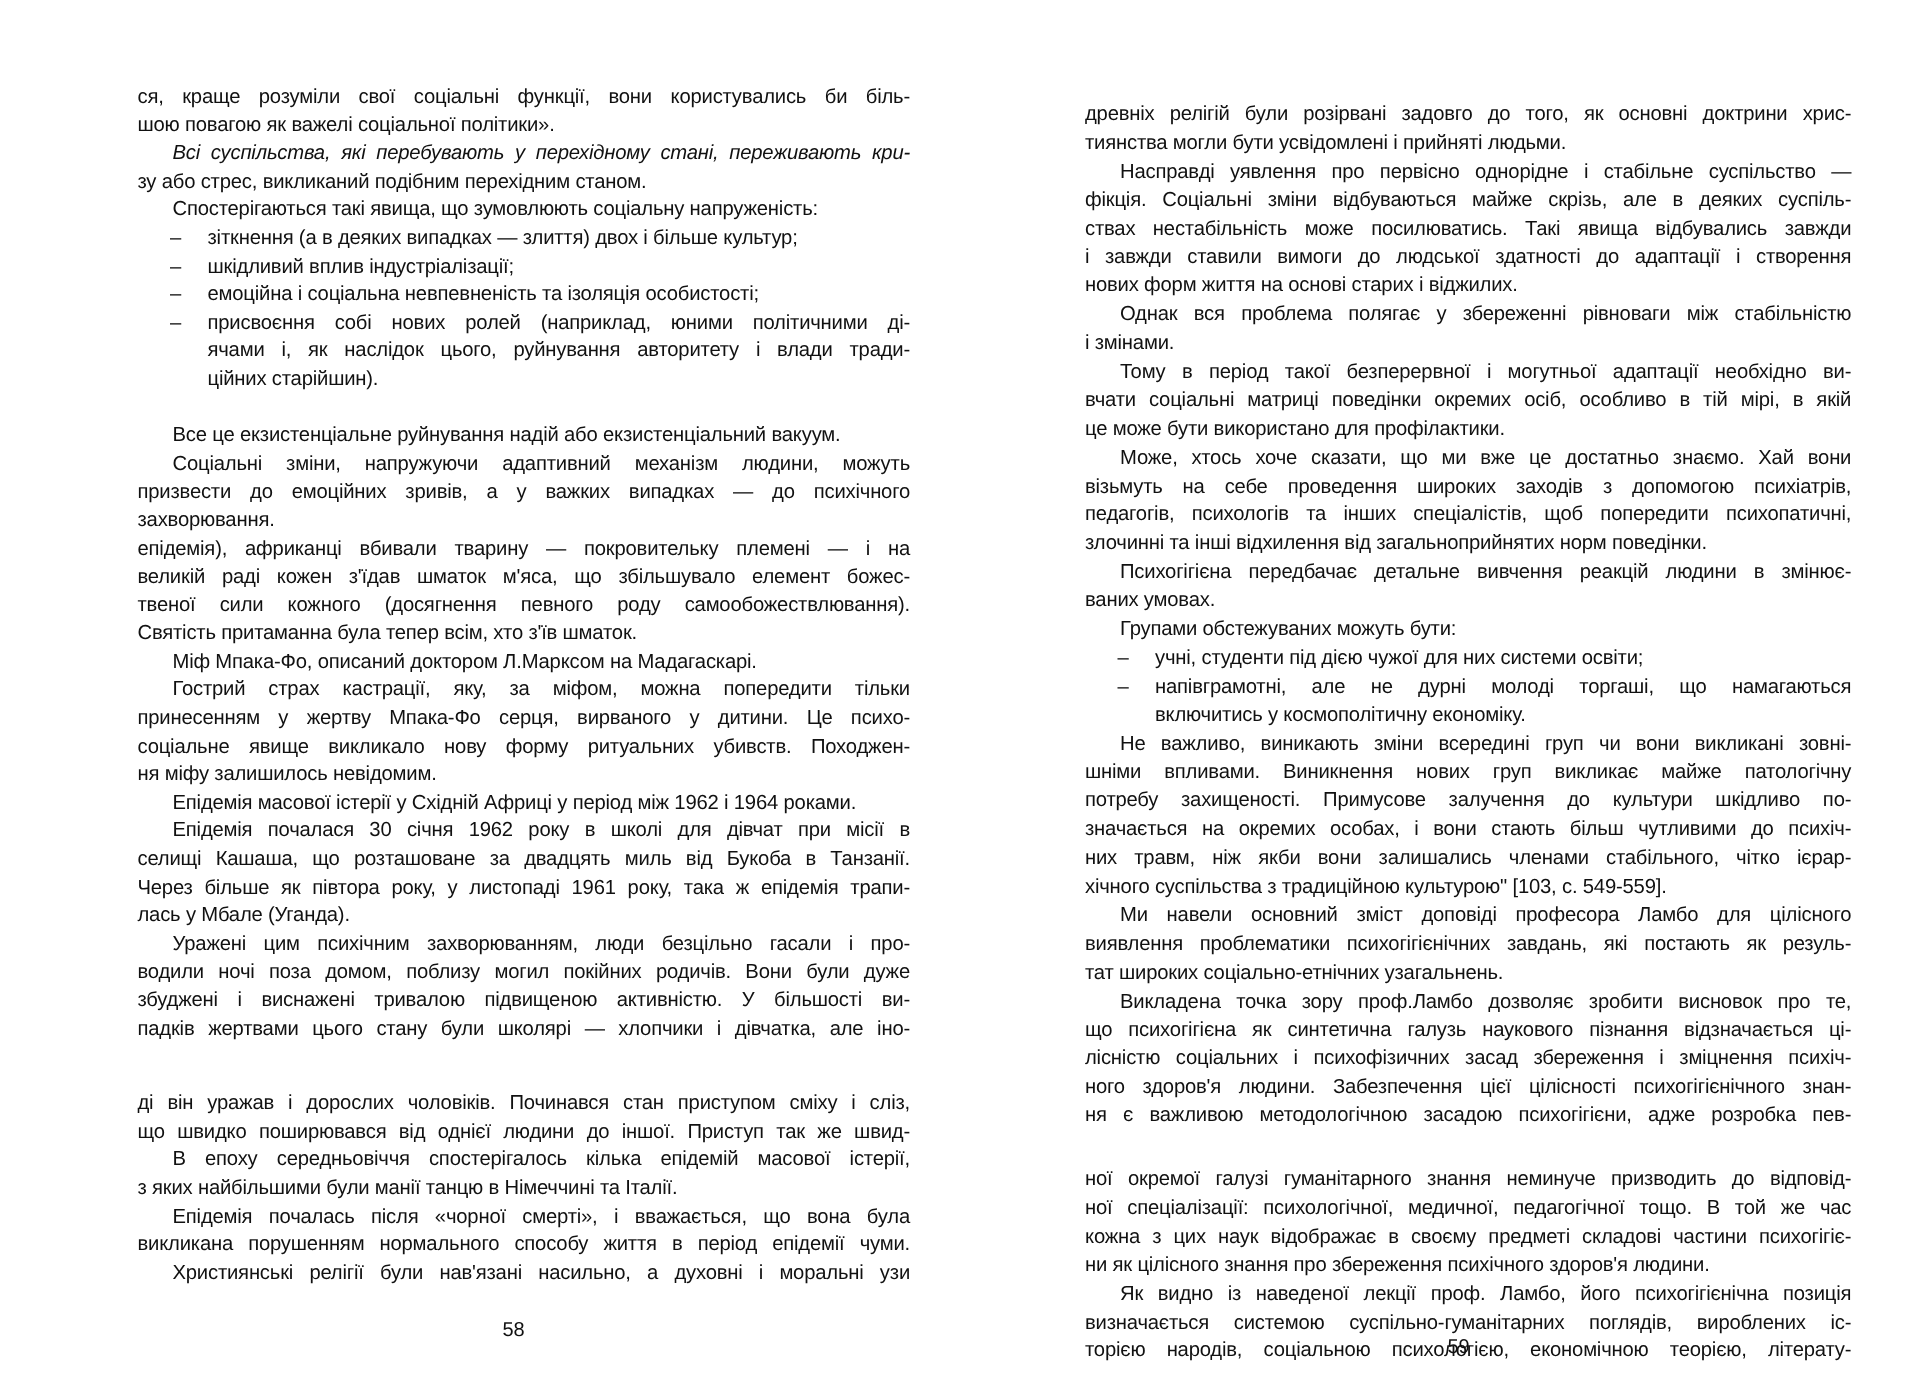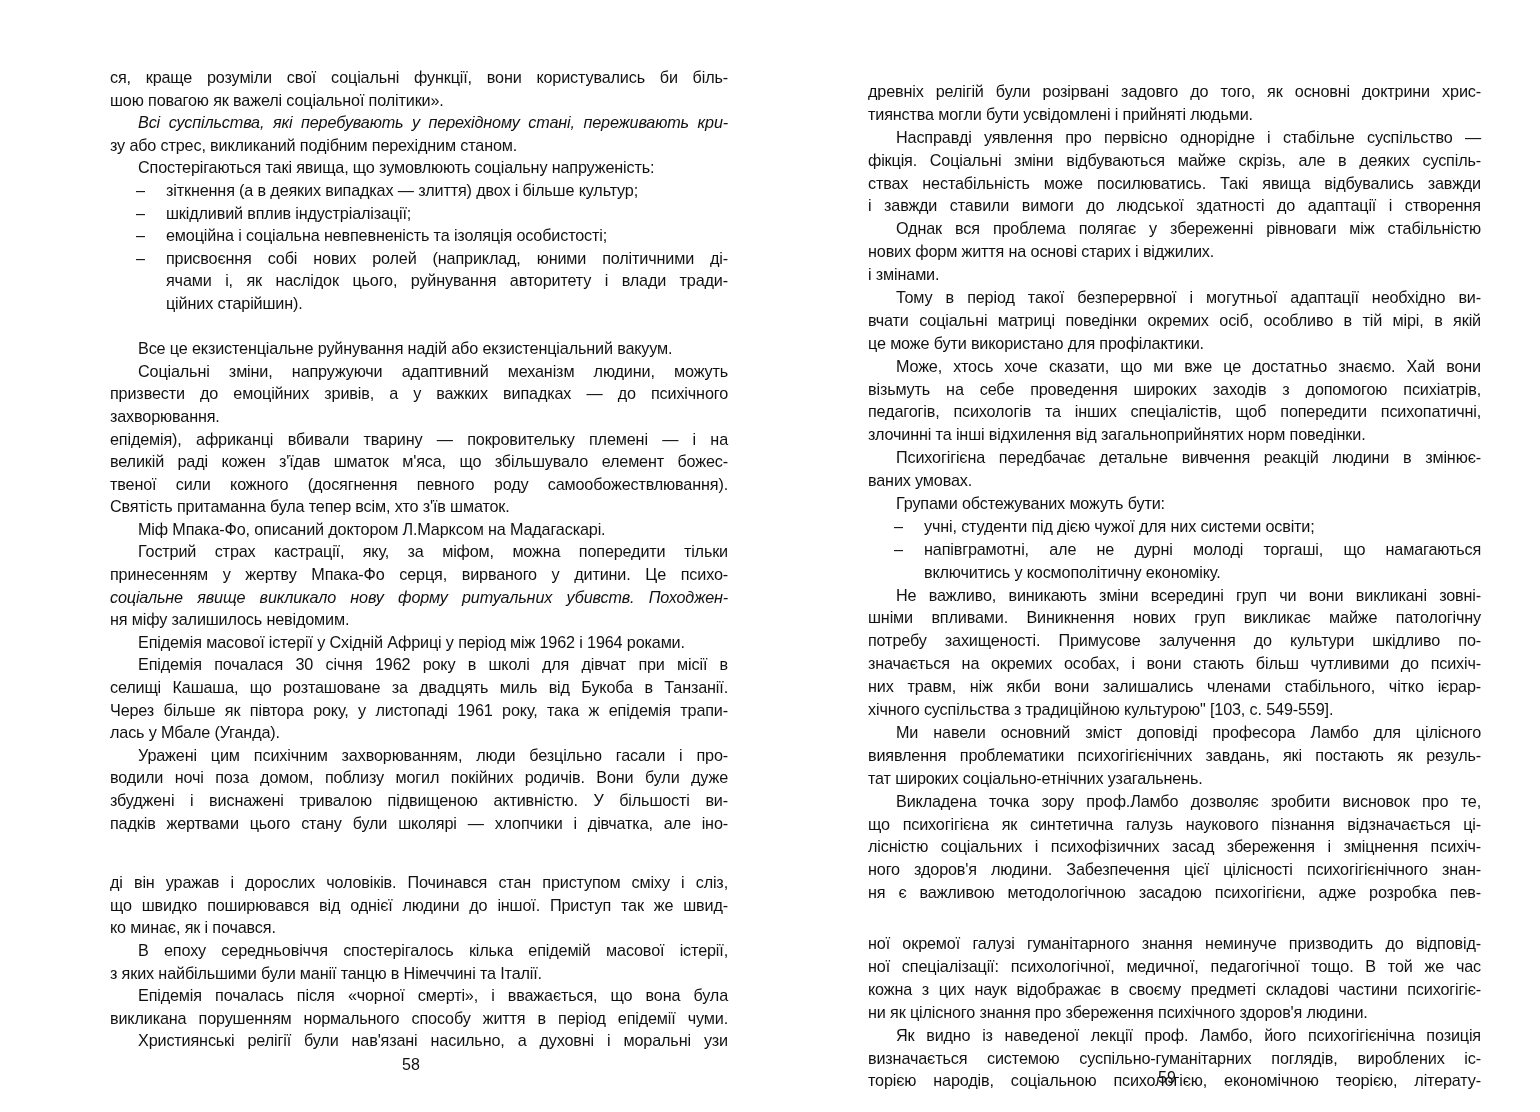--- a/index.html
+++ b/index.html
@@ -40,49 +40,48 @@
     <div class="line j ind" style="display: block;"><span>Соціальні зміни, напружуючи адаптивний механізм людини, можуть</span></div>
     <div class="line j" style="display: block;"><span>призвести до емоційних зривів, а у важких  випадках — до психічного</span></div>
     <div class="line "><span>захворювання.</span></div>
     <div class="line j" style="display: block;"><span>епідемія), африканці вбивали тварину — покровительку племені — і на</span></div>
     <div class="line j" style="display: block;"><span>великій раді кожен з'їдав шматок м'яса, що збільшувало елемент божес-</span></div>
     <div class="line j" style="display: block;"><span>твеної сили кожного (досягнення певного роду самообожествлювання).</span></div>
     <div class="line "><span>Святість притаманна була тепер всім, хто з'їв шматок.</span></div>
     <div class="line ind"><span>Міф Мпака-Фо, описаний доктором Л.Марксом на Мадагаскарі.</span></div>
     <div class="line j ind" style="display: block;"><span>Гострий страх кастрації, яку, за міфом, можна попередити тільки</span></div>
     <div class="line j" style="display: block;"><span>принесенням у жертву Мпака-Фо серця, вирваного у дитини. Це психо-</span></div>
-    <div class="line j" style="display: block; font-style: italic;"><span>соціальне явище викликало нову форму ритуальних убивств. Походжен-</span></div>
+    <div class="line j" style="display: block;"><span>соціальне явище викликало нову форму ритуальних убивств. Походжен-</span></div>
     <div class="line "><span>ня міфу залишилось невідомим.</span></div>
     <div class="line ind"><span>Епідемія масової істерії у Східній Африці у період між 1962 і 1964 роками.</span></div>
     <div class="line j ind" style="display: block;"><span>Епідемія почалася 30 січня 1962 року в школі для дівчат при місії в</span></div>
     <div class="line j" style="display: block;"><span>селищі Кашаша, що розташоване за двадцять миль від Букоба в Танзанії.</span></div>
     <div class="line j" style="display: block;"><span>Через більше як півтора року, у листопаді 1961 року, така ж епідемія трапи-</span></div>
     <div class="line "><span>лась у Мбале (Уганда).</span></div>
     <div class="line j ind" style="display: block;"><span>Уражені цим психічним захворюванням, люди безцільно гасали і про-</span></div>
     <div class="line j" style="display: block;"><span>водили ночі поза домом, поблизу могил покійних родичів. Вони були дуже</span></div>
     <div class="line j" style="display: block;"><span>збуджені і виснажені тривалою підвищеною активністю. У більшості ви-</span></div>
     <div class="line j" style="display: block;"><span>падків жертвами цього стану були школярі — хлопчики і дівчатка, але іно-</span></div>
     <div class="line j" style="display: block; margin-top: 37px;"><span>ді він уражав і дорослих чоловіків. Починався стан приступом сміху і сліз,</span></div>
     <div class="line j" style="display: block;"><span>що швидко поширювався від однієї людини до іншої. Приступ так же швид-</span></div>
-    <div class="line "><span>ко минає, як і почався.</span></div>
     <div class="line j ind" style="display: block;"><span>В епоху середньовіччя спостерігалось кілька епідемій масової істерії,</span></div>
     <div class="line "><span>з яких найбільшими були манії танцю в Німеччині та Італії.</span></div>
     <div class="line j ind" style="display: block;"><span>Епідемія почалась після «чорної смерті», і вважається, що вона була</span></div>
     <div class="line j" style="display: block;"><span>викликана порушенням нормального способу життя в період епідемії чуми.</span></div>
     <div class="line j ind" style="display: block;"><span>Християнські релігії були нав'язані насильно, а духовні і моральні узи</span></div>
   </div>
 <div class="page right" id="rightPage">
     <div class="line j" style="display: block;"><span>древніх релігій були розірвані задовго до того, як основні доктрини хрис-</span></div>
     <div class="line "><span>тиянства могли бути усвідомлені і прийняті людьми.</span></div>
     <div class="line j ind" style="display: block;"><span>Насправді уявлення про первісно однорідне і стабільне суспільство —</span></div>
     <div class="line j" style="display: block;"><span>фікція. Соціальні зміни відбуваються майже скрізь, але в деяких суспіль-</span></div>
     <div class="line j" style="display: block;"><span>ствах нестабільність може посилюватись. Такі явища відбувались завжди</span></div>
     <div class="line j" style="display: block;"><span>і завжди ставили вимоги до людської здатності до адаптації і створення</span></div>
+    <div class="line "><span>нових форм життя на основі старих і віджилих.</span></div>
     <div class="line j ind" style="display: block;"><span>Однак вся проблема полягає у збереженні рівноваги між стабільністю</span></div>
-    <div class="line "><span>нових форм життя на основі старих і віджилих.</span></div>
     <div class="line "><span>і змінами.</span></div>
     <div class="line j ind" style="display: block;"><span>Тому в період такої безперервної і могутньої адаптації необхідно ви-</span></div>
     <div class="line j" style="display: block;"><span>вчати соціальні матриці поведінки окремих осіб, особливо в тій мірі, в якій</span></div>
     <div class="line "><span>це може бути використано для профілактики.</span></div>
     <div class="line j ind" style="display: block;"><span>Може, хтось хоче сказати, що ми вже це достатньо знаємо. Хай вони</span></div>
     <div class="line j" style="display: block;"><span>візьмуть на себе проведення широких заходів з допомогою психіатрів,</span></div>
     <div class="line j" style="display: block;"><span>педагогів, психологів та інших спеціалістів, щоб попередити психопатичні,</span></div>
     <div class="line "><span>злочинні та інші відхилення від загальноприйнятих норм поведінки.</span></div>
     <div class="line j ind" style="display: block;"><span>Психогігієна передбачає детальне вивчення реакцій людини в змінює-</span></div>
     <div class="line "><span>ваних умовах.</span></div>

